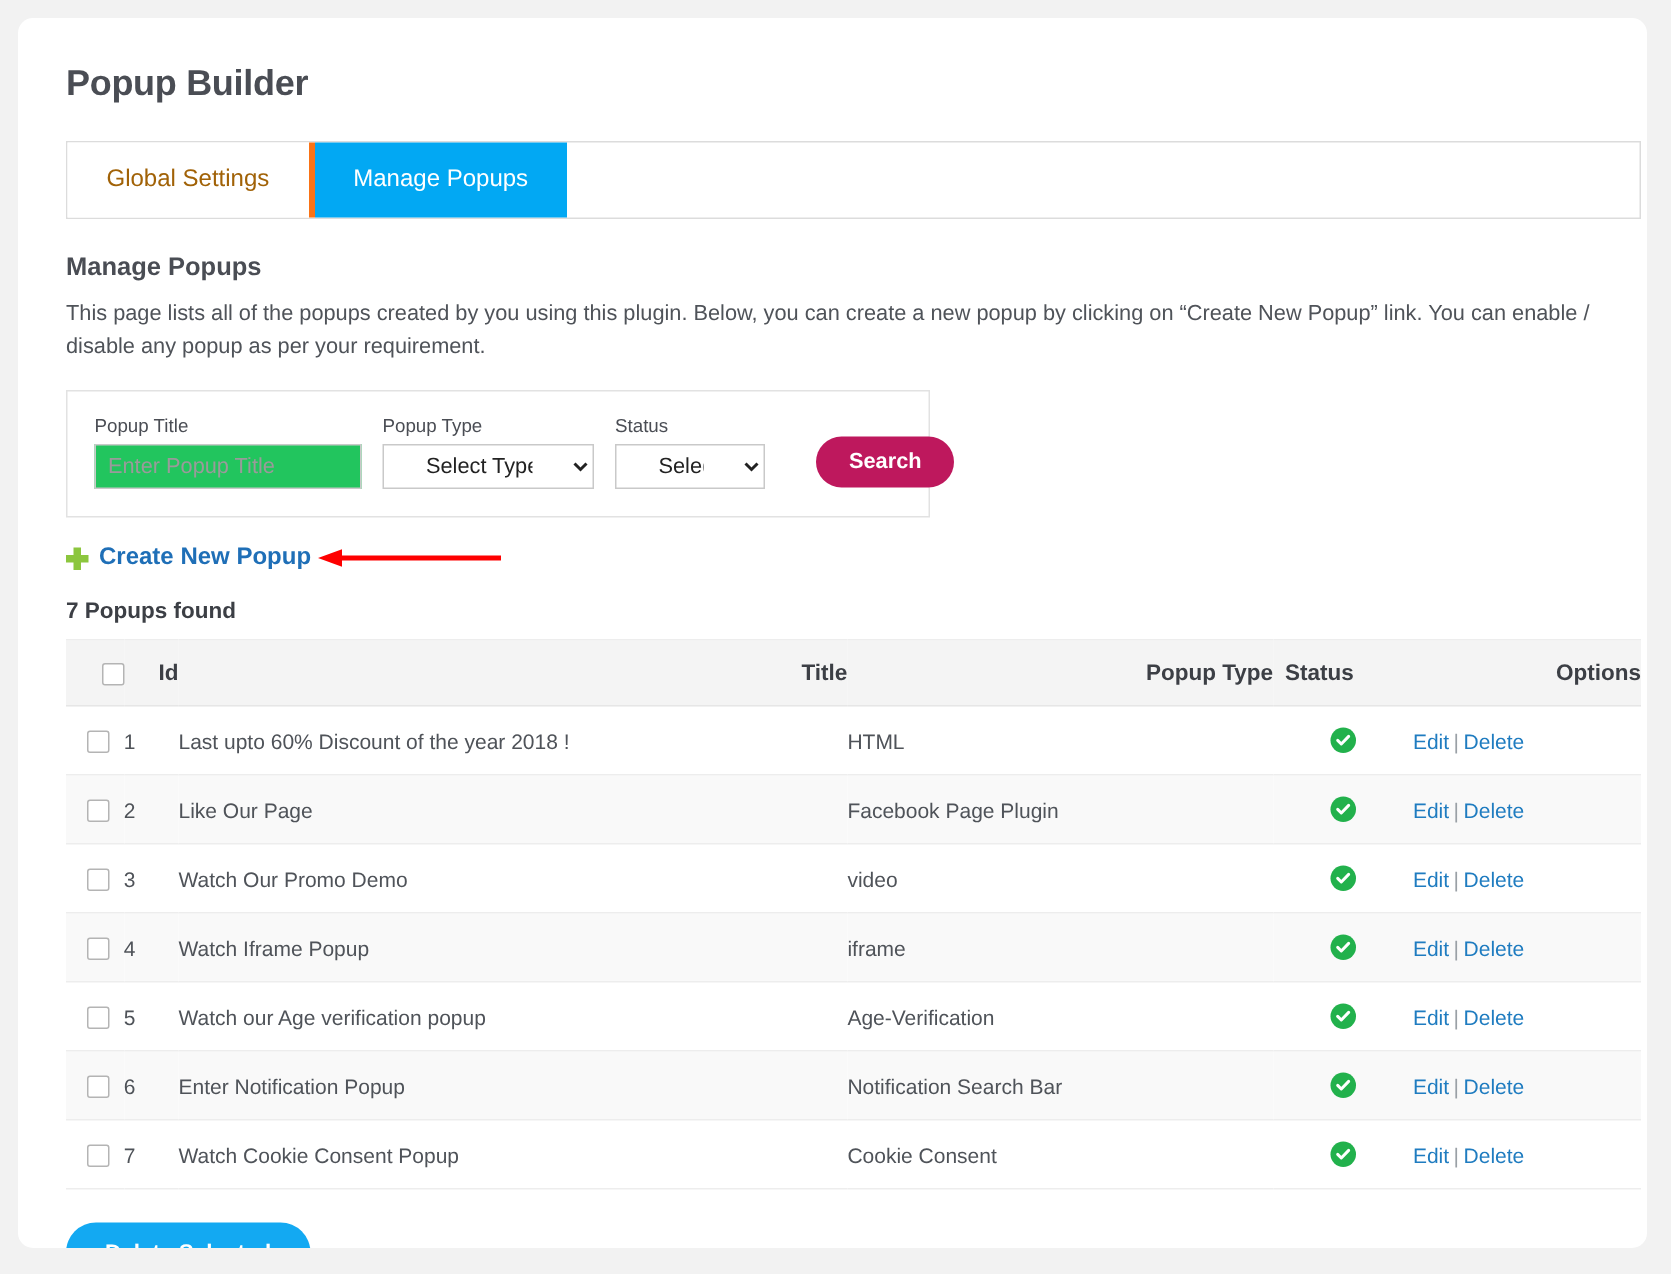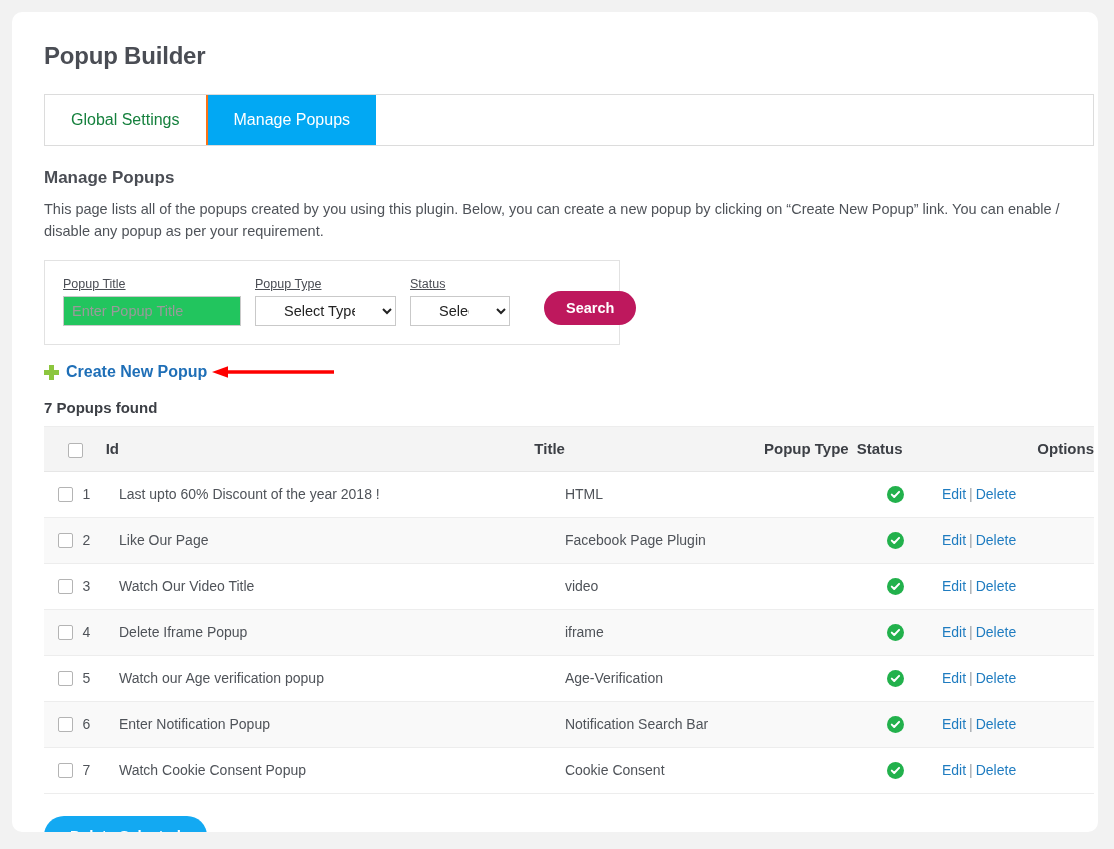--- a/index.html
+++ b/index.html
@@ -45,24 +45,24 @@
     border: 1px solid #dcdcdc;
     display: flex;
     align-items: stretch;
     background: #fff;
   }
   .tab {
     display: flex;
     align-items: center;
     justify-content: center;
     font-size: 16px;
-    color: #15803d;
+    color: #a16207;
     padding: 0 26px;
     cursor: pointer;
-    border-right: 2px solid #f97316;
+    border-right: 4px solid #f97316;
     background: #fff;
     white-space: nowrap;
   }
   .tab.active {
     background: #02a8f3;
     color: #ffffff;
     border-right: none;
   }
   .tab-filler { flex: 1; }
 
@@ -90,21 +90,20 @@
     padding: 16px 18px 18px 18px;
     display: flex;
     align-items: flex-end;
     gap: 14px;
   }
   .field { display: flex; flex-direction: column; }
   .field-label {
     font-size: 12.5px;
     color: #4a4d54;
     margin-bottom: 5px;
-    text-decoration: underline;
   }
   .text-input {
     width: 178px;
     height: 30px;
     border: 1px solid #c9c9c9;
     padding: 0 8px;
     font-size: 14.5px;
     color: #333;
     font-family: Liberation Sans, sans-serif;
     background: #22c55e;
@@ -359,33 +358,33 @@
               <td class="col-status"><span class="status-ok">
                   <svg width="11" height="11" viewBox="0 0 11 11">
                     <path d="M1.8,5.6 L4.2,8 L9.1,2.9" stroke="#ffffff" stroke-width="2" fill="none" stroke-linecap="round" stroke-linejoin="round"></path>
                   </svg>
                 </span></td>
               <td class="col-opts"><a class="opt-link">Edit</a><span class="opt-sep">|</span><a class="opt-link">Delete</a></td>
             </tr>
             <tr>
               <td class="col-check"><span class="cb"></span></td>
               <td class="col-id">3</td>
-              <td class="col-title">Watch Our Video Title</td>
+              <td class="col-title">Watch Our Promo Demo</td>
               <td class="col-type">video</td>
               <td class="col-status"><span class="status-ok">
                   <svg width="11" height="11" viewBox="0 0 11 11">
                     <path d="M1.8,5.6 L4.2,8 L9.1,2.9" stroke="#ffffff" stroke-width="2" fill="none" stroke-linecap="round" stroke-linejoin="round"></path>
                   </svg>
                 </span></td>
               <td class="col-opts"><a class="opt-link">Edit</a><span class="opt-sep">|</span><a class="opt-link">Delete</a></td>
             </tr>
             <tr>
               <td class="col-check"><span class="cb"></span></td>
               <td class="col-id">4</td>
-              <td class="col-title">Delete Iframe Popup</td>
+              <td class="col-title">Watch Iframe Popup</td>
               <td class="col-type">iframe</td>
               <td class="col-status"><span class="status-ok">
                   <svg width="11" height="11" viewBox="0 0 11 11">
                     <path d="M1.8,5.6 L4.2,8 L9.1,2.9" stroke="#ffffff" stroke-width="2" fill="none" stroke-linecap="round" stroke-linejoin="round"></path>
                   </svg>
                 </span></td>
               <td class="col-opts"><a class="opt-link">Edit</a><span class="opt-sep">|</span><a class="opt-link">Delete</a></td>
             </tr>
             <tr>
               <td class="col-check"><span class="cb"></span></td>

